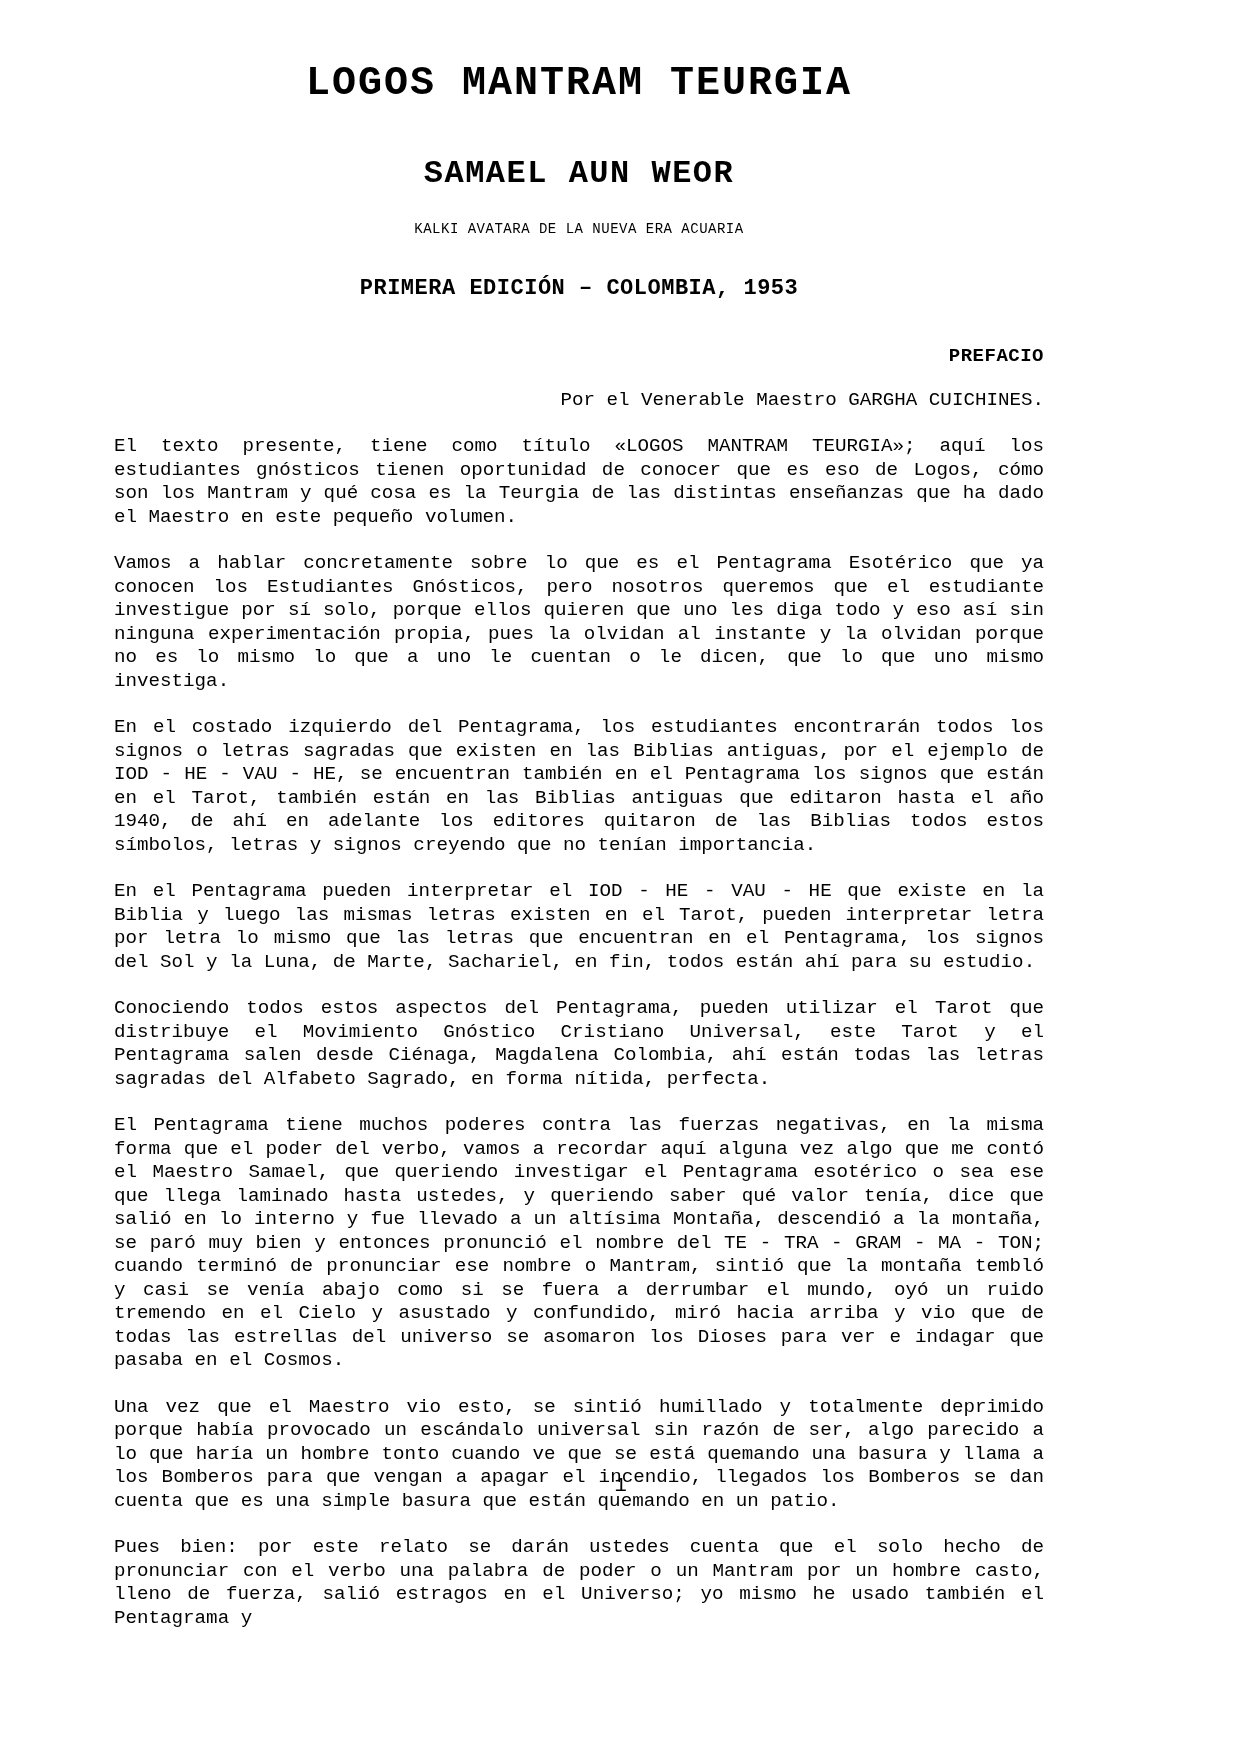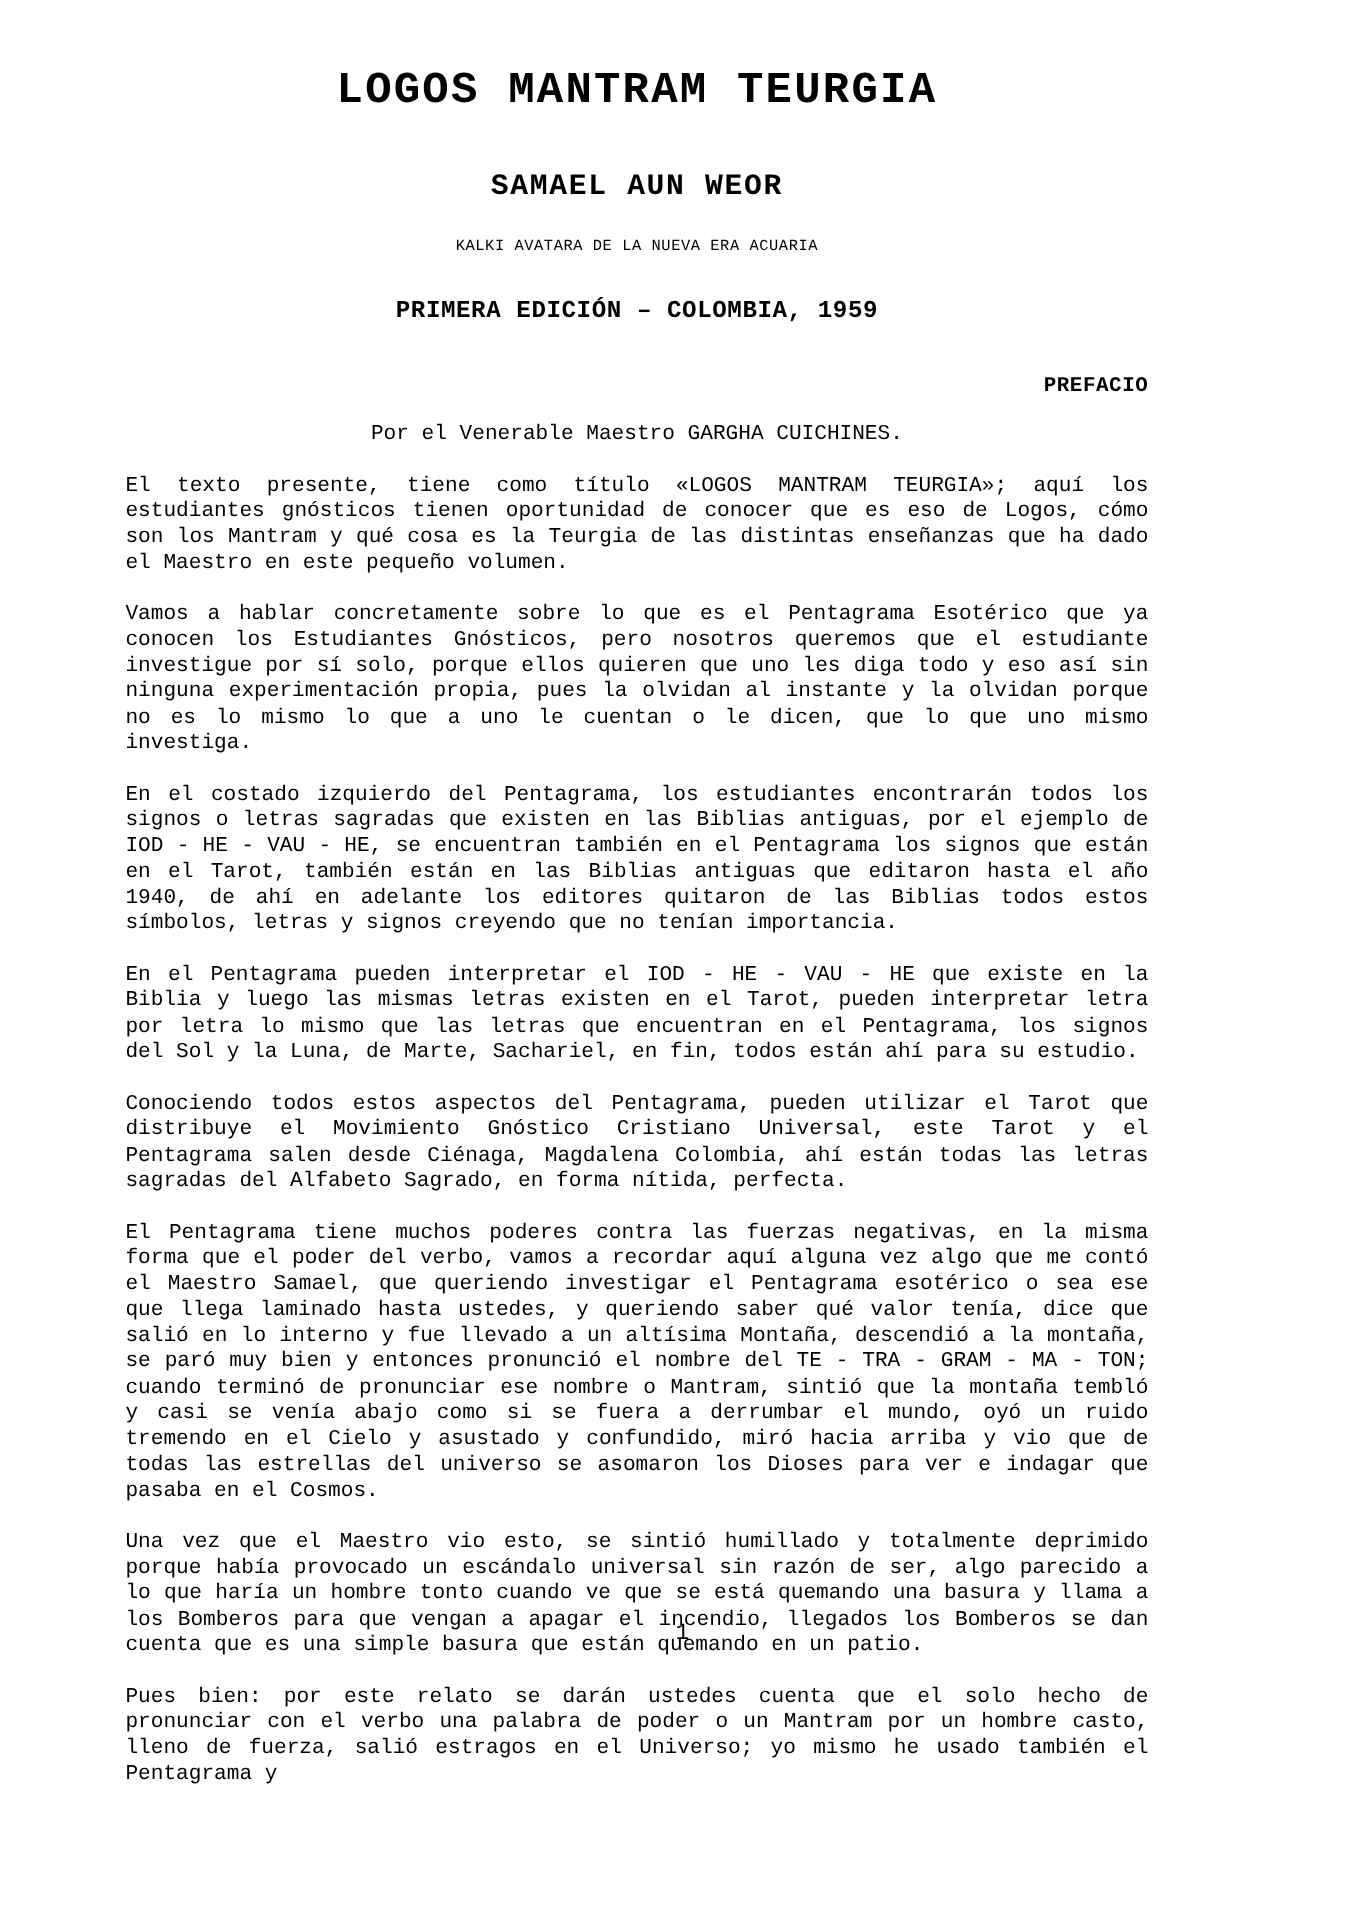--- a/index.html
+++ b/index.html
@@ -34,21 +34,21 @@
     font-size: 40px;
     font-weight: bold;
     letter-spacing: 2px;
     margin: 0;
     padding-top: 62px;
     line-height: 1.1;
     white-space: pre;
   }
   .doc-author {
     text-align: center;
-    font-size: 27px;
+    font-size: 32px;
     font-weight: bold;
     letter-spacing: 1.5px;
     margin: 0;
     padding-top: 50px;
     line-height: 1.1;
     white-space: pre;
   }
   .doc-subtitle {
     text-align: center;
     font-size: 14px;
@@ -90,21 +90,21 @@
     text-align: justify;
     text-justify: inter-word;
     margin: 0 0 23px 0;
     letter-spacing: 0;
     hyphens: none;
   }
   .para:last-child {
     margin-bottom: 0;
   }
   .para-short {
-    text-align: center;
+    text-align: right;
     margin-top: 22px;
   }
 
   
   .page-number {
     position: absolute;
     left: 0;
     right: 0;
     top: 1475px;
     text-align: center;
@@ -118,21 +118,21 @@
 <div class="page">
 
   <div class="content">
 
     <h1 class="doc-title">LOGOS MANTRAM TEURGIA</h1>
 
     <h2 class="doc-author">SAMAEL AUN WEOR</h2>
 
     <div class="doc-subtitle">KALKI AVATARA DE LA NUEVA ERA ACUARIA</div>
 
-    <div class="doc-edition">PRIMERA EDICIÓN – COLOMBIA, 1959</div>
+    <div class="doc-edition">PRIMERA EDICIÓN – COLOMBIA, 1953</div>
 
     <div class="section-heading">PREFACIO</div>
 
     <div class="body-block">
       <p class="para para-short">Por el Venerable Maestro GARGHA CUICHINES.</p>
       <p class="para">El texto presente, tiene como título «LOGOS MANTRAM TEURGIA»; aquí los estudiantes gnósticos tienen oportunidad de conocer que es eso de Logos, cómo son los Mantram y qué cosa es la Teurgia de las distintas enseñanzas que ha dado el Maestro en este pequeño volumen.</p>
       <p class="para">Vamos a hablar concretamente sobre lo que es el Pentagrama Esotérico que ya conocen los Estudiantes Gnósticos, pero nosotros queremos que el estudiante investigue por sí solo, porque ellos quieren que uno les diga todo y eso así sin ninguna experimentación propia, pues la olvidan al instante y la olvidan porque no es lo mismo lo que a uno le cuentan o le dicen, que lo que uno mismo investiga.</p>
       <p class="para">En el costado izquierdo del Pentagrama, los estudiantes encontrarán todos los signos o letras sagradas que existen en las Biblias antiguas, por el ejemplo de IOD - HE - VAU - HE, se encuentran también en el Pentagrama los signos que están en el Tarot, también están en las Biblias antiguas que editaron hasta el año 1940, de ahí en adelante los editores quitaron de las Biblias todos estos símbolos, letras y signos creyendo que no tenían importancia.</p>
       <p class="para">En el Pentagrama pueden interpretar el IOD - HE - VAU - HE que existe en la Biblia y luego las mismas letras existen en el Tarot, pueden interpretar letra por letra lo mismo que las letras que encuentran en el Pentagrama, los signos del Sol y la Luna, de Marte, Sachariel, en fin, todos están ahí para su estudio.</p>
       <p class="para">Conociendo todos estos aspectos del Pentagrama, pueden utilizar el Tarot que distribuye el Movimiento Gnóstico Cristiano Universal, este Tarot y el Pentagrama salen desde Ciénaga, Magdalena Colombia, ahí están todas las letras sagradas del Alfabeto Sagrado, en forma nítida, perfecta.</p>

